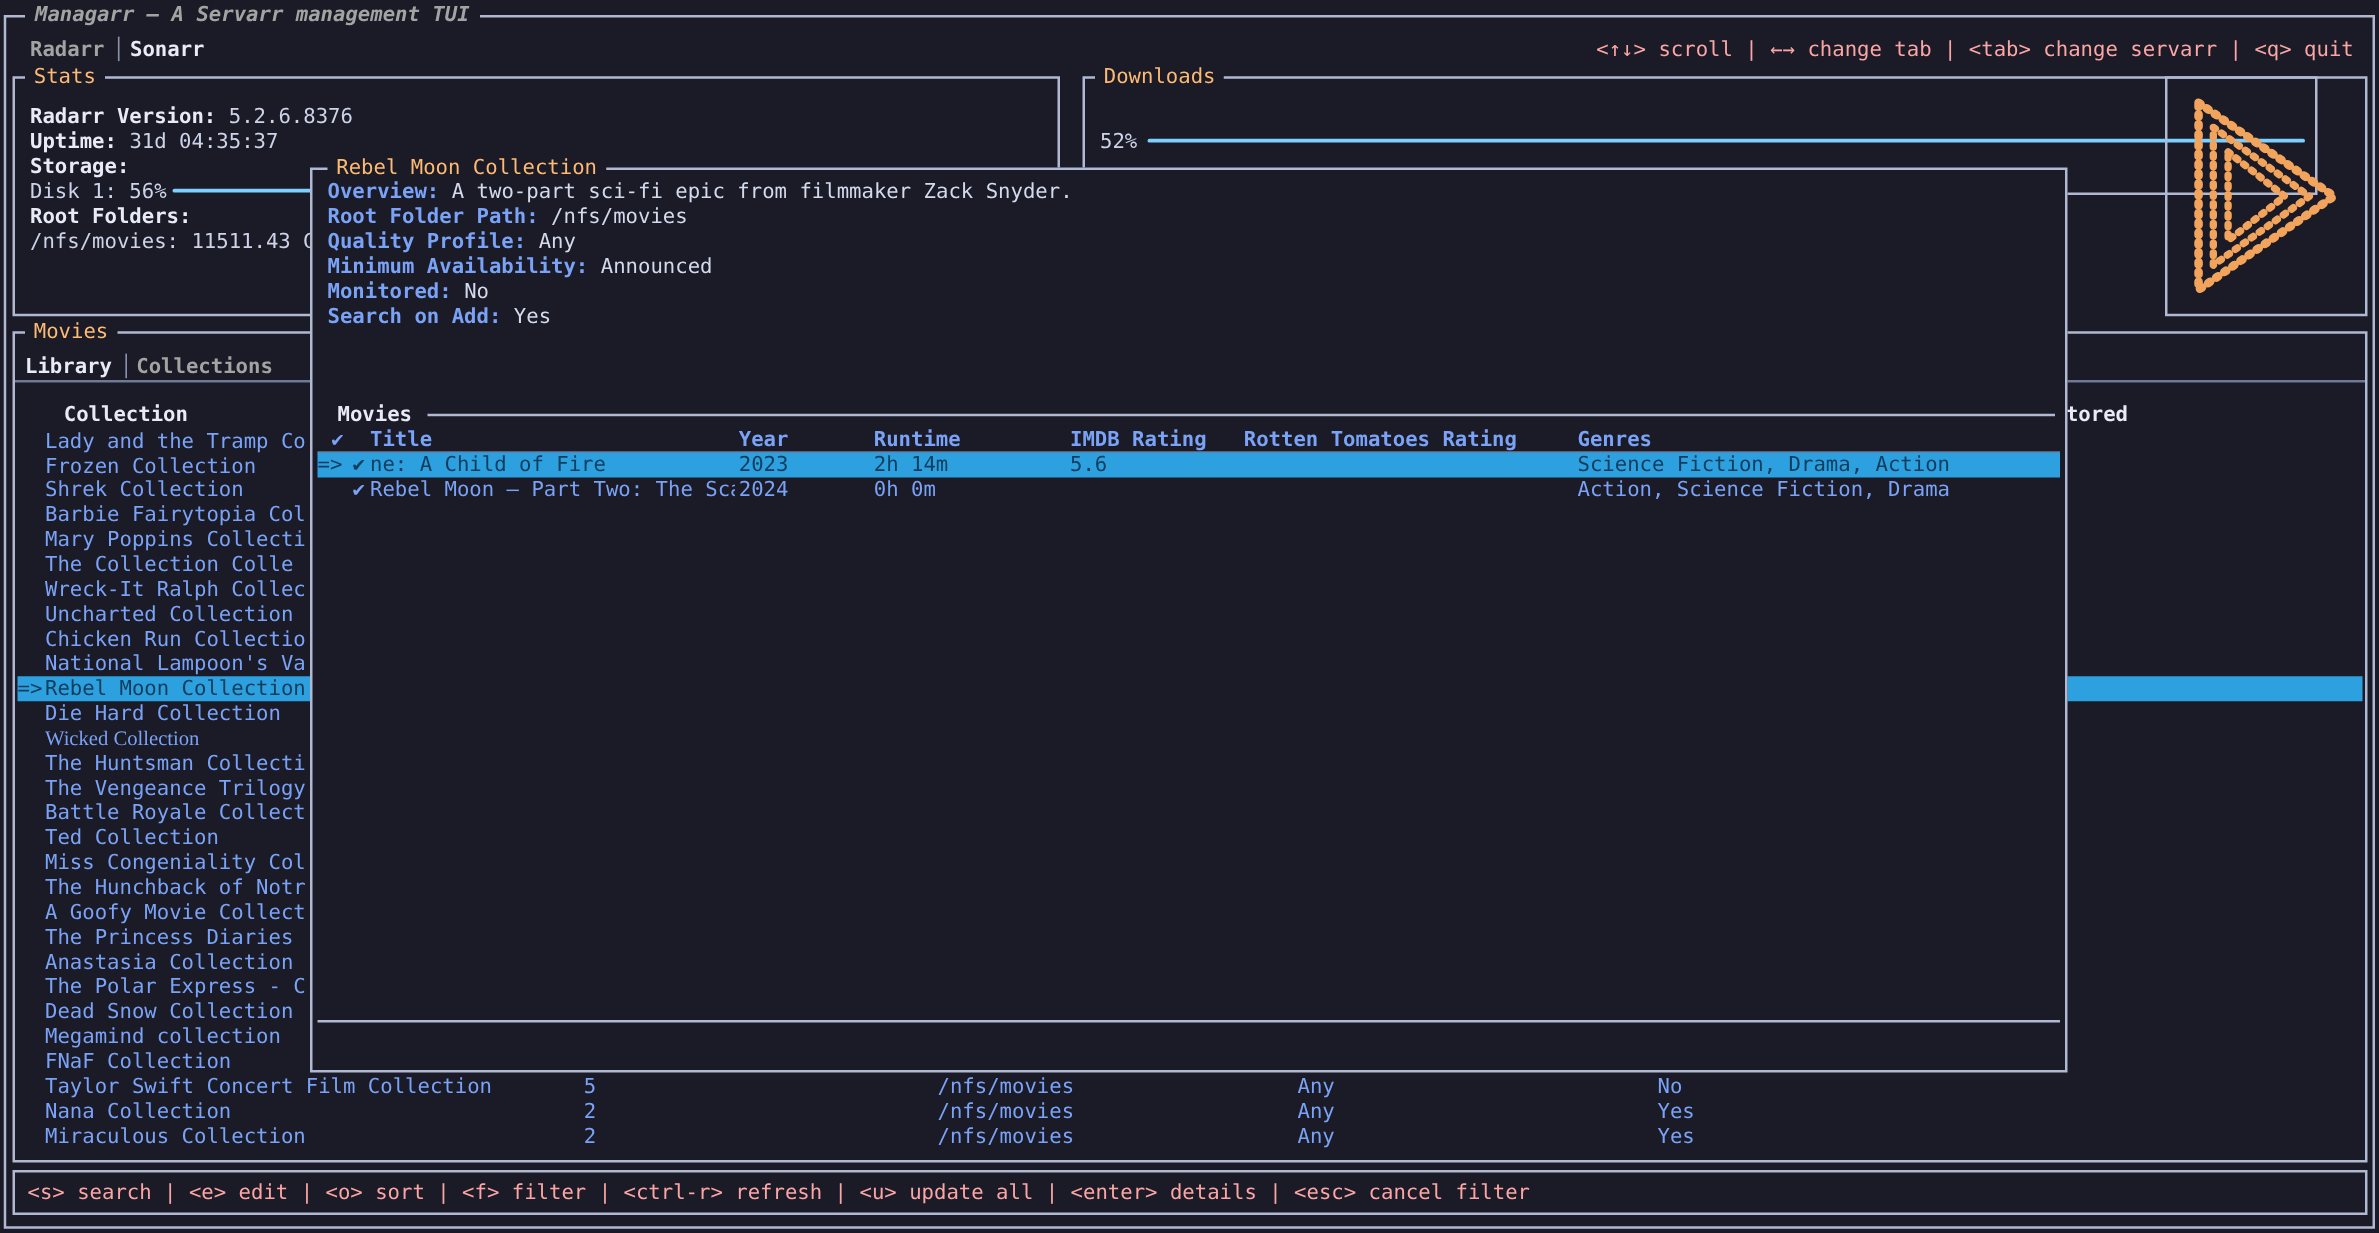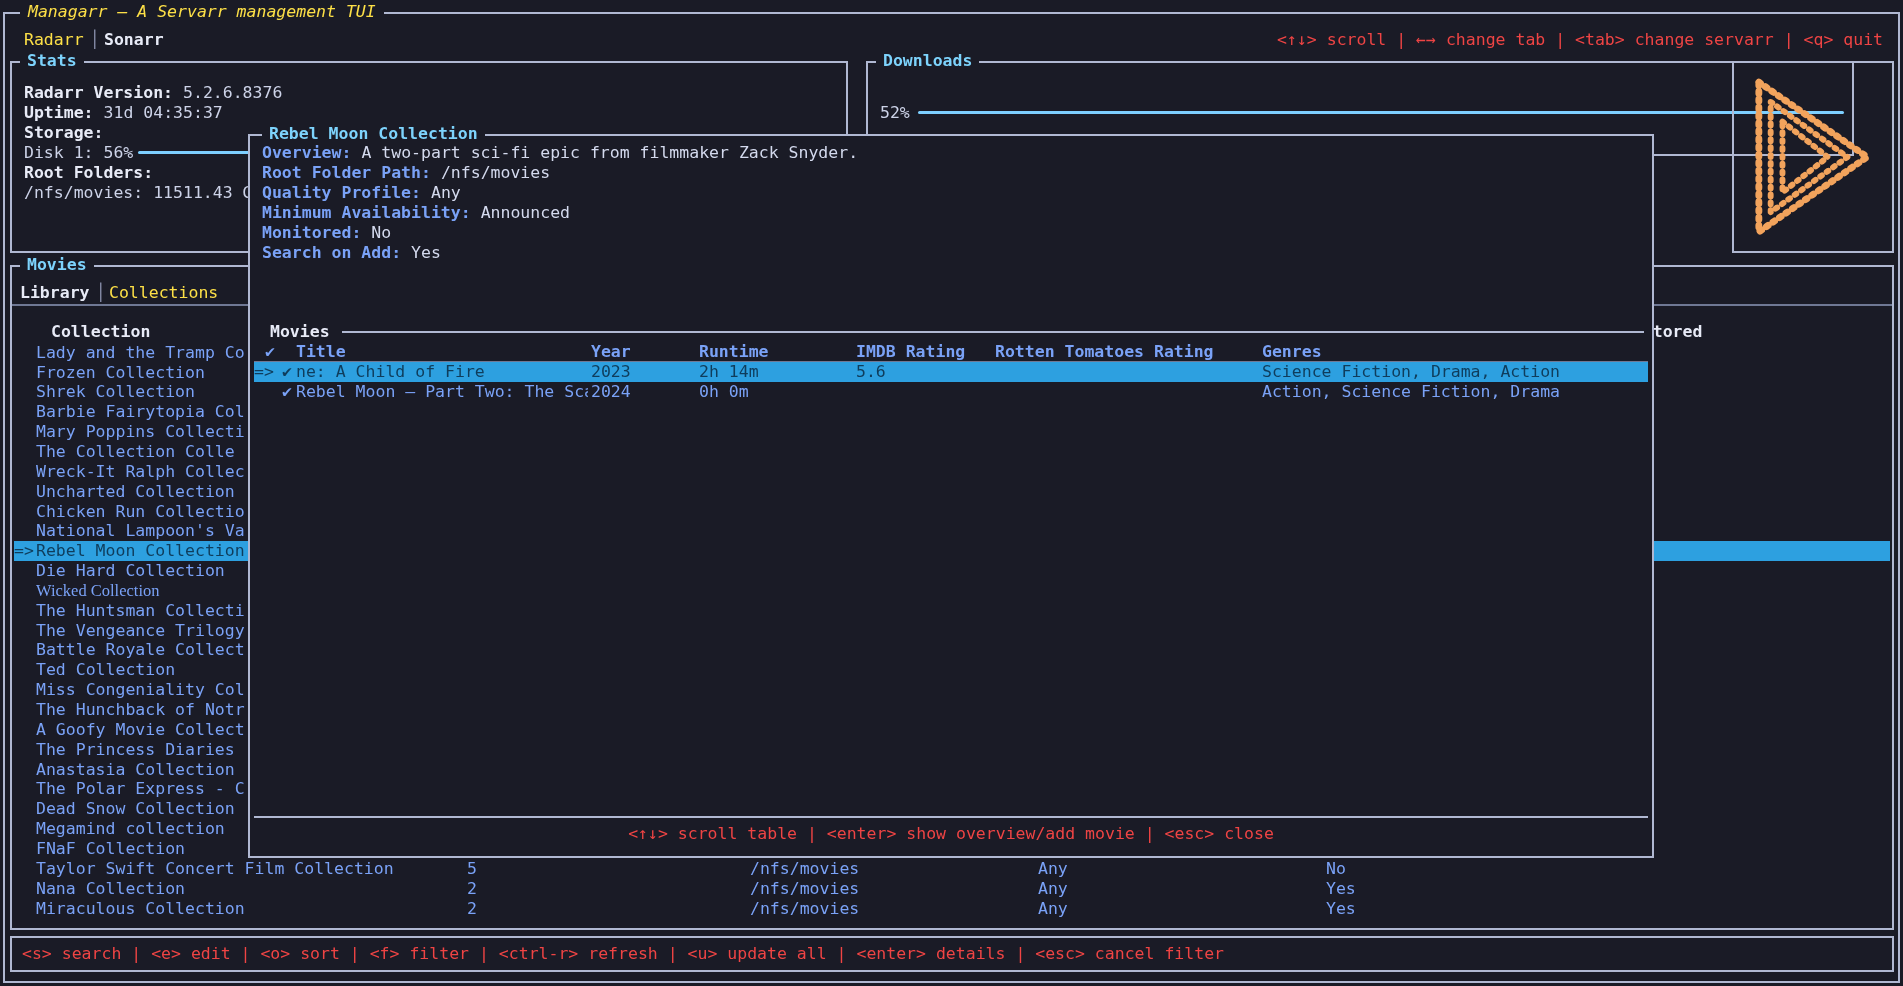--- a/index.html
+++ b/index.html
@@ -1,29 +1,29 @@
 <!DOCTYPE html>
 <html><head>
 <meta charset="utf-8">
 <style>
   *{box-sizing:border-box;margin:0;padding:0}
   html,body{width:1903px;height:986px;background:#1a1b26;overflow:hidden}
   body{font-family:"DejaVu Sans Mono",monospace;font-size:16.5px;color:#cdd3e8;position:relative}
   .line{position:absolute;height:20px;line-height:20px;white-space:pre}
   .panel{position:absolute;border:2px solid #b0b8d2}
-  .panel-title{position:absolute;top:-12px;left:8px;height:20px;line-height:20px;background:#1a1b26;padding:0 7px;font-weight:bold;color:#7dd3fc;white-space:pre}
+  .panel-title{position:absolute;top:-12px;left:8px;height:20px;line-height:20px;background:#1a1b26;padding:0 7px;font-weight:normal;color:#fdba74;white-space:pre}
   .lbl{font-weight:bold;color:#e8ebf7}
   .val{margin-left:10px}
   .flbl{font-weight:bold;color:#7aa2f7}
   .fval{margin-left:10px;color:#d4daee}
   .gauge{position:absolute;height:3px;background:#7dcfff;border-radius:2px}
   .hline{position:absolute;height:2px;background:#b0b8d2}
   .hline.dim{background:#6f7894}
-  .blue{color:#ef4444}
-  .orange{color:#fde047;font-weight:normal}
+  .blue{color:#fca5a5}
+  .orange{color:#a3a3a3;font-weight:bold}
   .boldwhite{font-weight:bold;color:#e8ebf7}
   .crow{position:absolute;left:2px;right:2px;height:19.9px;line-height:19.9px;color:#7aa2f7;white-space:pre}
   .crow.sel{background:#2da0e0;color:#0f3d5c}
   .mrow{position:absolute;left:4px;right:4px;height:19.9px;line-height:19.9px;color:#7aa2f7;white-space:pre}
   .mrow.sel{background:#2da0e0;color:#0f3d5c}
   .cell{position:absolute;top:0;white-space:pre}
   .clip{width:292px;overflow:hidden}
   #frame{position:absolute;left:3px;right:3px;top:12px;bottom:3px;border:2px solid #b0b8d2}
   #stats-panel{left:10px;top:61px;width:838px;height:192px}
   #downloads-panel{left:866px;top:61px;width:988px;height:95px}
@@ -127,20 +127,19 @@
     <span class="cell" style="left:42px">Title</span>
     <span class="cell" style="left:337px">Year</span>
     <span class="cell" style="left:445px">Runtime</span>
     <span class="cell" style="left:602px">IMDB Rating</span>
     <span class="cell" style="left:741px">Rotten Tomatoes Rating</span>
     <span class="cell" style="left:1008px">Genres</span>
   </div>
   <div class="hline dim" style="top:225px;left:4px;right:4px"></div>
 
   <div class="hline" style="top:680px;left:4px;right:4px"></div>
-  <div class="line blue" style="top:688px;left:0;right:0;text-align:center">&lt;↑↓&gt; scroll table | &lt;enter&gt; show overview/add movie | &lt;esc&gt; close</div>
 <div class="mrow sel" style="top: 226px;"><span class="cell" style="left: 0px;">=&gt;</span><span class="cell" style="left: 28px;">✔</span><span class="cell clip" style="left: 42px;">ne: A Child of Fire</span><span class="cell" style="left: 337px;">2023</span><span class="cell" style="left: 445px;">2h 14m</span><span class="cell" style="left: 602px;">5.6</span><span class="cell" style="left: 1008px;">Science Fiction, Drama, Action</span></div>
     <div class="mrow" style="top: 245.9px;"><span class="cell" style="left: 28px;">✔</span><span class="cell clip" style="left: 42px;">Rebel Moon — Part Two: The Scar</span><span class="cell" style="left: 337px;">2024</span><span class="cell" style="left: 445px;">0h 0m</span><span class="cell" style="left: 1008px;">Action, Science Fiction, Drama</span></div>
   </div>
 
 <div id="footer">
   <div class="line blue" style="top:6px;left:10px">&lt;s&gt; search | &lt;e&gt; edit | &lt;o&gt; sort | &lt;f&gt; filter | &lt;ctrl-r&gt; refresh | &lt;u&gt; update all | &lt;enter&gt; details | &lt;esc&gt; cancel filter</div>
 </div>
 
 </body></html>

